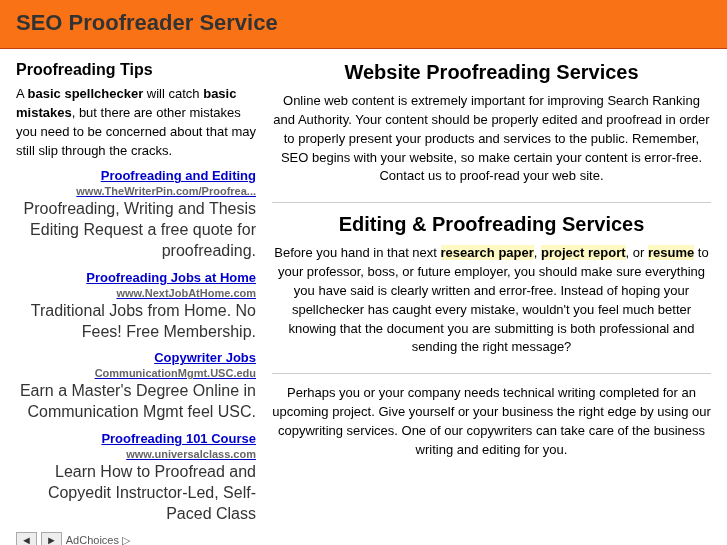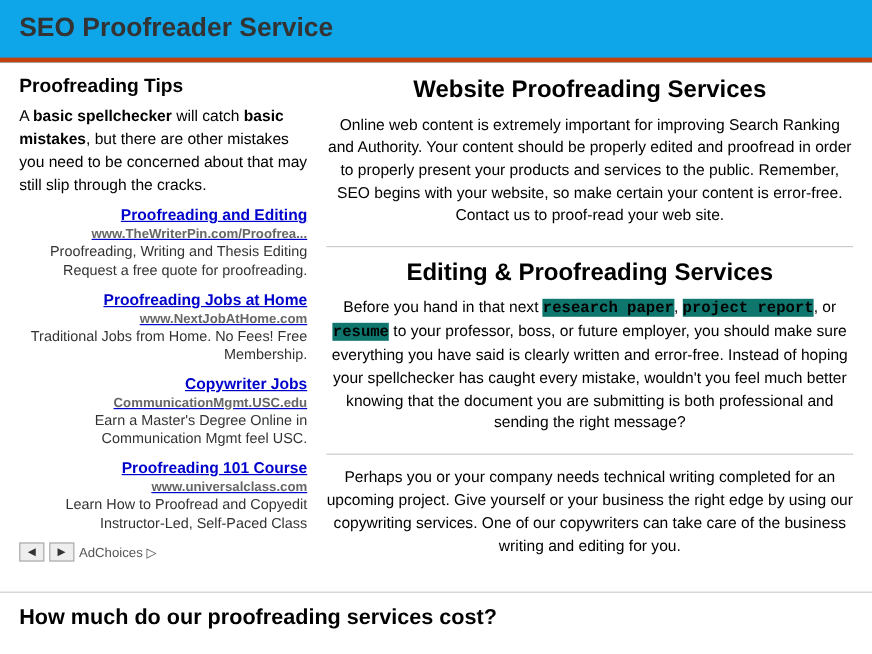--- a/index.html
+++ b/index.html
@@ -5,23 +5,23 @@
     * { margin: 0; padding: 0; box-sizing: border-box; }
     body {
       font-family: Arial, sans-serif;
       font-size: 13px;
       color: #000;
       background: #fff;
       width: 727px;
     }
 
     #header {
-      background: #0ea5e9;
+      background: #f97316;
       padding: 10px 16px 12px 16px;
-      border-bottom: 4px solid #c2410c;
+      border-bottom: 1px solid #c2410c;
     }
 
     #header h1 {
       font-size: 22px;
       font-weight: bold;
       color: #333;
     }
 
     #main-content {
       display: flex;
@@ -68,21 +68,21 @@
       margin-top: 8px;
     }
 
     .ad-link-small {
       color: #666;
       font-size: 11px;
       text-decoration: none;
     }
 
     .ad-description {
-      font-size: 12px;
+      font-size: 16px;
       color: #333;
       margin-top: 1px;
       margin-bottom: 0;
       line-height: 1.3;
     }
 
     .ad-block {
       margin-bottom: 6px;
       text-align: right;
     }
@@ -100,23 +100,22 @@
       display: inline-block;
       border: 1px solid #aaa;
       background: #eee;
       padding: 1px 4px;
       font-size: 11px;
       cursor: pointer;
       color: #333;
     }
 
     .highlight-yellow {
-      background-color: #0f766e;
-      font-weight: bold;
-      font-family: Liberation Mono, monospace;
+      background-color: #fef9c3;
+      font-weight: bold;
     }
 
     .right-section {
       margin-bottom: 16px;
       text-align: center;
     }
 
     .divider {
       border: none;
       border-top: 1px solid #ccc;

